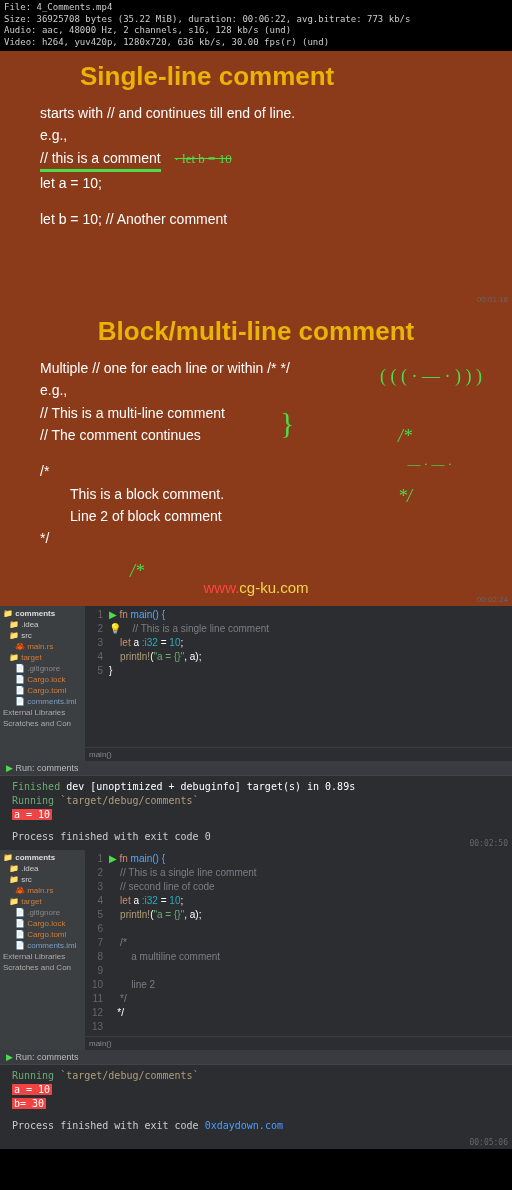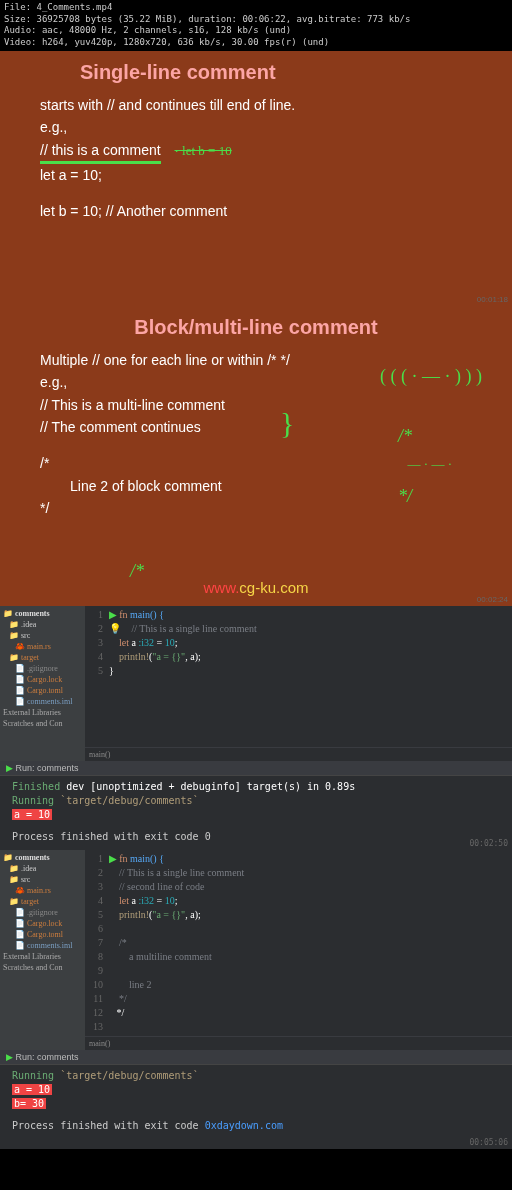--- a/index.html
+++ b/index.html
@@ -16,22 +16,22 @@
   color: #ccc;
   font-family: monospace;
   line-height: 1.3;
 }
 .slide {
   background: #8B3A1A;
   position: relative;
   padding: 10px 20px 8px 20px;
 }
 .slide-title {
-  color: #fca5a5;
-  font-size: 20px;
+  color: #eab308;
+  font-size: 26px;
   font-weight: bold;
   text-align: center;
   margin-bottom: 10px;
 }
 .slide1 .slide-title { text-align: left; padding-left: 60px; }
 .slide-content {
   color: #fff;
   font-size: 14px;
   line-height: 1.6;
   padding-left: 20px;
@@ -55,21 +55,21 @@
   text-align: center;
   font-size: 15px;
   font-weight: normal;
   padding: 4px 0;
 }
 .watermark .w-red { color: #FF4444; }
 .watermark .w-yellow { color: #F5D547; }
 .ide {
   background: #2B2D30;
   display: flex;
-  font-family: Liberation Serif, serif;
+  font-family: Liberation Sans, sans-serif;
   font-size: 10px;
   position: relative;
   justify-content: space-between;
 }
 .ide-sidebar {
   width: 85px;
   background: #3C3F41;
   padding: 2px 3px;
   font-size: 8px;
   color: #aaa;
@@ -163,20 +163,21 @@
 
 <div class="slide" style="height:300px;">
   <div class="slide-title">Block/multi-line comment</div>
   <div class="slide-content">
     <div>Multiple // one for each line or within /*  */</div>
     <div>e.g.,</div>
     <div>// This is a multi-line comment</div>
     <div>// The comment continues</div>
     <div style="height:14px;"></div>
     <div>/*</div>
+    <div class="indent">This is a block comment.</div>
     <div class="indent">Line 2 of block comment</div>
     <div>*/</div>
   </div>
   <span class="scribble" style="top:60px; right:30px; font-size:18px;">( ( ( · — · ) ) )</span>
   <span class="scribble" style="top:100px; left:280px; font-size:30px;">}</span>
   <span class="scribble" style="top:120px; right:100px; font-size:18px; font-style:italic;">/*</span>
   <span class="scribble" style="top:150px; right:60px;">— · — ·</span>
   <span class="scribble" style="top:180px; right:100px; font-size:18px; font-style:italic;">*/</span>
   <span class="scribble" style="bottom:24px; left:130px; font-size:18px; font-style:italic;">/*</span>
   <div class="watermark" style="position:absolute; bottom:6px; left:0; right:0;">

